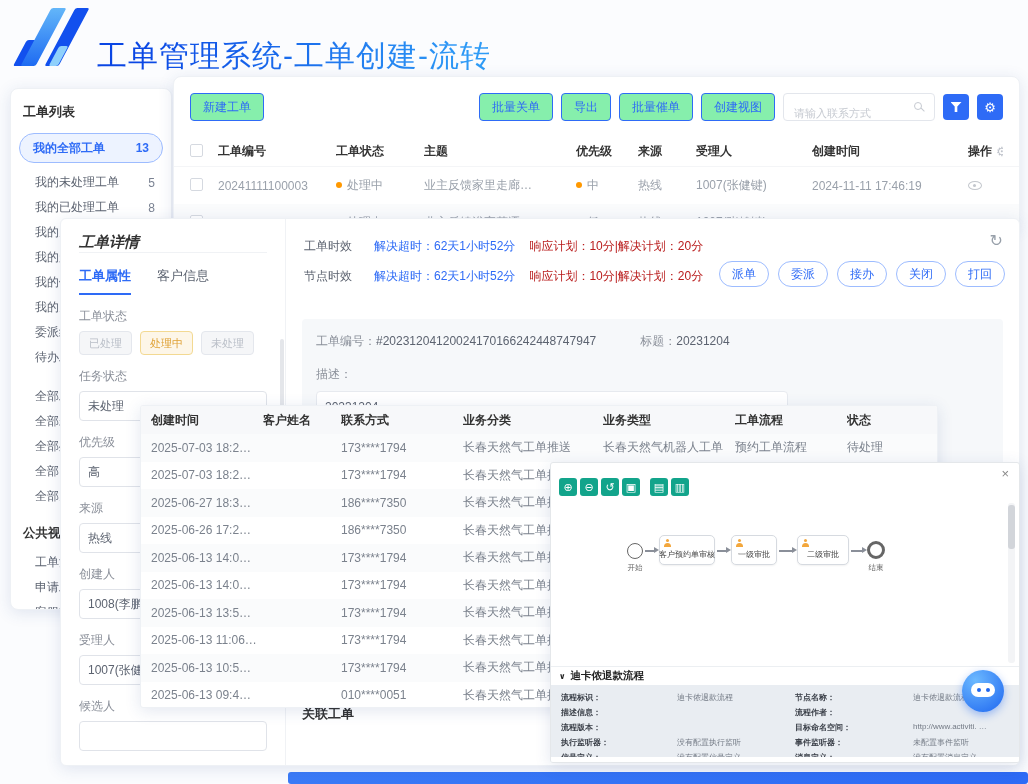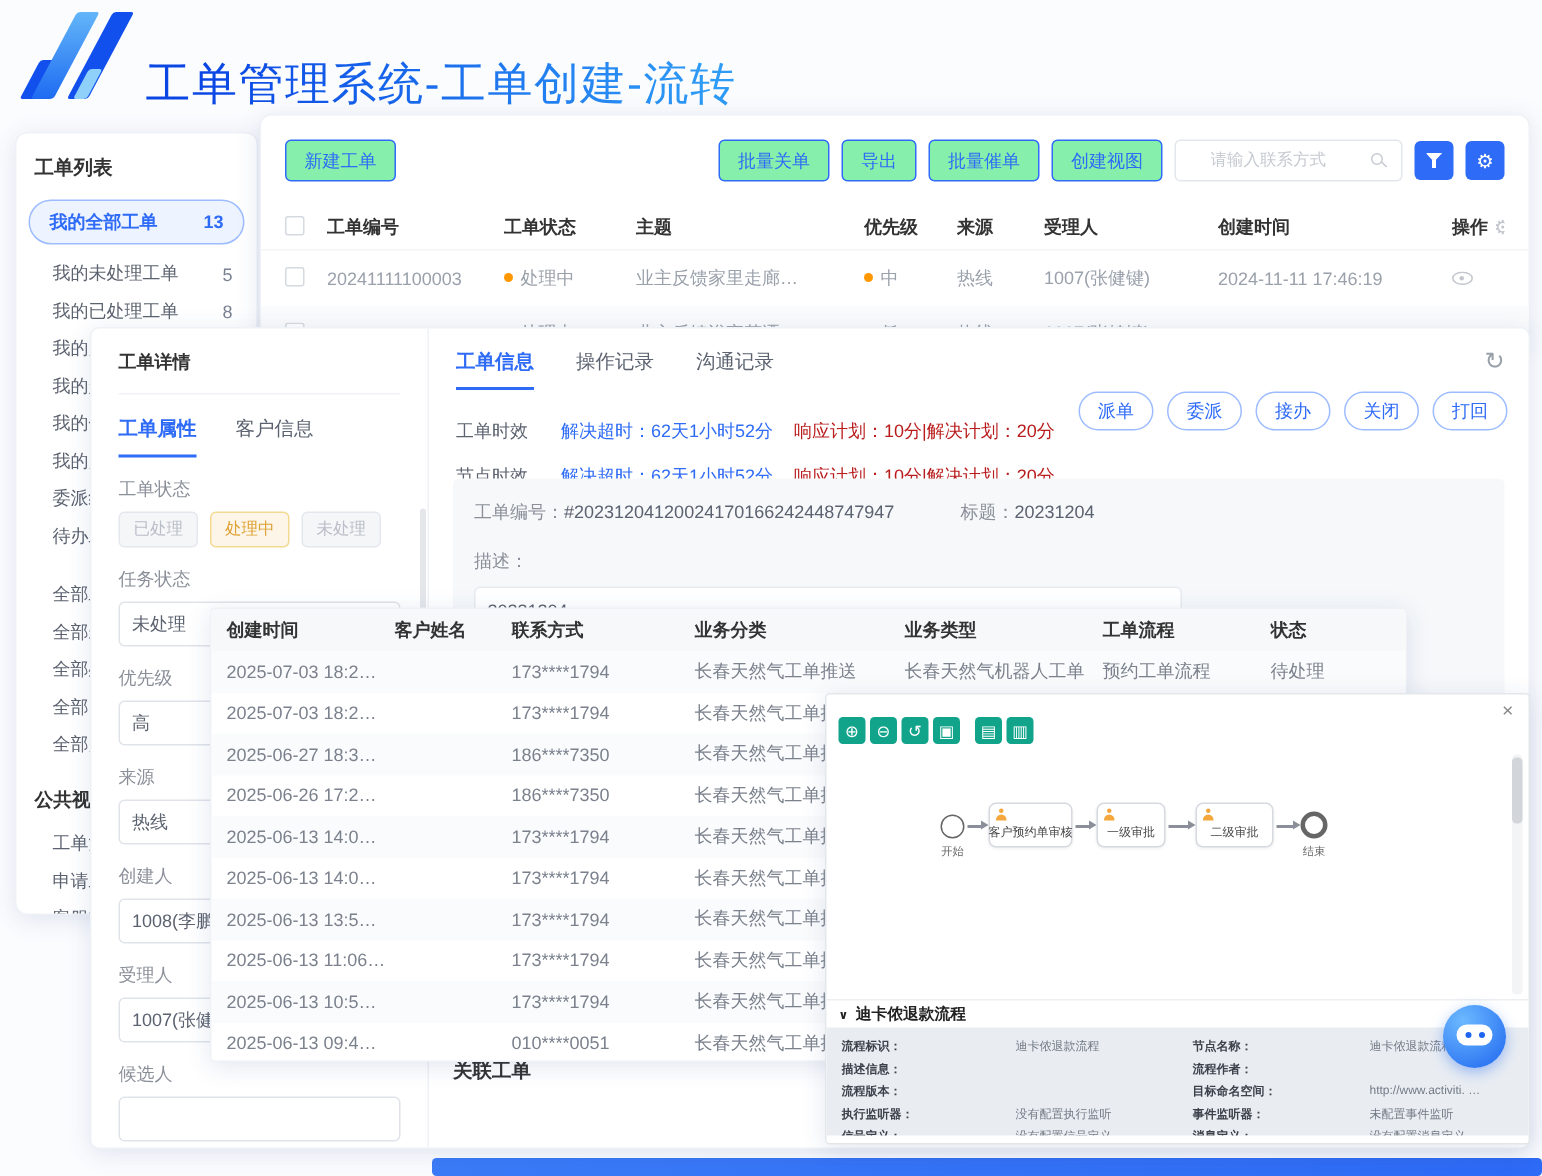--- a/index.html
+++ b/index.html
@@ -34,21 +34,21 @@
   .sb-item.gap{margin-top:14px;}
   .sb-sec{font-size:12.5px;color:#333;font-weight:600;padding:16px 12px 8px;}
 
   
   .card-list{left:173px;top:76px;width:847px;height:152px;z-index:2;overflow:hidden;}
   .toolbar{display:flex;align-items:center;padding:16px 16px 10px;gap:8px;}
   .btn{font-size:12px;border:1px solid var(--p);color:var(--p);background:#86efac;border-radius:4px;
        height:28px;padding:0 12px;cursor:pointer;white-space:nowrap;}
   .spacer{flex:1;}
   .search{position:relative;width:152px;height:28px;border:1px solid #e3e6ec;border-radius:4px;
-          background:#fff;display:flex;align-items:center;padding-left:13px;}
+          background:#fff;display:flex;align-items:flex-end;}
   .search input{border:0;outline:0;width:112px;margin-left:8px;font-size:11px;color:#666;background:transparent;}
   ::placeholder{color:#c6cad1;}
   .mag{position:absolute;right:12px;top:8px;width:8px;height:8px;border:1.4px solid #c6cad1;border-radius:50%;}
   .mag::after{content:'';position:absolute;width:5px;height:1.4px;background:#c6cad1;
               transform:rotate(45deg);right:-4px;bottom:-1px;}
   .sqbtn{width:26px;height:26px;border-radius:4px;background:var(--p);border:0;display:flex;
          align-items:center;justify-content:center;cursor:pointer;color:#fff;font-size:13px;}
   .funnel{width:11px;height:10px;background:#fff;
           clip-path:polygon(0 0,100% 0,62% 45%,62% 100%,38% 100%,38% 45%);}
   .thead{display:flex;align-items:center;height:30px;padding:0 16px;margin-top:6px;
@@ -61,21 +61,21 @@
   .c8{flex:1;display:flex;align-items:center;gap:4px;}
   .chk{width:13px;height:13px;border:1px solid #d5d9e0;border-radius:2px;background:#fff;display:inline-block;}
   .dot{display:inline-block;width:6px;height:6px;border-radius:50%;margin-right:5px;vertical-align:1px;}
   .gear{color:#c0c4cc;font-size:13px;cursor:pointer;}
   .eye{display:inline-block;width:14px;height:9px;border:1.3px solid #c3c7cd;border-radius:50%;position:relative;cursor:pointer;}
   .eye::after{content:'';position:absolute;left:4px;top:1.8px;width:3.4px;height:3.4px;border-radius:50%;background:#c3c7cd;}
 
   
   .card-detail{left:60px;top:218px;width:960px;height:548px;z-index:3;border-radius:6px;overflow:hidden;}
   .dleft{position:absolute;left:0;top:0;bottom:0;width:225px;border-right:1px solid #f0f2f5;padding:14px 18px;}
-  .dtitle{font-size:12px;color:#333;font-weight:600;padding-bottom:12px;border-bottom:1px solid #f0f2f5;}
+  .dtitle{font-size:15px;color:#333;font-weight:600;border-bottom:1px solid #f0f2f5;font-style:italic;}
   .dtabs{display:flex;gap:26px;margin-top:14px;font-size:13px;}
   .dtab{color:#5c6370;padding-bottom:8px;cursor:pointer;}
   .dtab.on{color:var(--p);font-weight:600;border-bottom:2px solid var(--p);}
   .flabel{font-size:12px;color:#8a8f99;margin:13px 0 6px;}
   .finput{width:100%;height:30px;border:1px solid #e0e3e9;border-radius:4px;font-size:12px;color:#5c6370;
           padding:0 8px;background:#fff;outline:none;}
   .pills{display:flex;gap:8px;margin-top:2px;}
   .pill{font-size:11px;height:24px;line-height:22px;padding:0 9px;border-radius:4px;border:1px solid #e4e7ed;
         background:#f5f6f8;color:#b9bec7;cursor:pointer;white-space:nowrap;}
   .pill.on{background:#fdf6e8;border-color:#f3d992;color:#dfa135;}
@@ -313,25 +313,20 @@
     <div class="pills">
         <span class="pill">已处理</span>
         <span class="pill on">处理中</span>
         <span class="pill">未处理</span>
       </div>
     <div><div class="flabel">任务状态</div><input class="finput" readonly="" value="未处理" style=""><div class="flabel">优先级</div><input class="finput" readonly="" value="高" style=""><div class="flabel">来源</div><input class="finput" readonly="" value="热线" style=""><div class="flabel">创建人</div><input class="finput" readonly="" value="1008(李鹏订)" style=""><div class="flabel">受理人</div><input class="finput" readonly="" value="1007(张健键)" style=""><div class="flabel">候选人</div><input class="finput" readonly="" style=""></div>
     <div class="lsb"></div>
   </div>
 
   <div class="dright">
-    <div class="rtabs">
-        <span class="dtab on">工单信息</span>
-        <span class="dtab">操作记录</span>
-        <span class="dtab">沟通记录</span>
-      </div>
     <span class="refresh">↻</span>
     <div class="sla-wrap">
         <div class="sla">
           <span class="sla-l">工单时效</span>
           <span class="sla-b">解决超时：62天1小时52分</span>
           <span class="sla-g">响应计划：10分|解决计划：20分</span>
         </div>
         <div class="sla">
           <span class="sla-l">节点时效</span>
           <span class="sla-b">解决超时：62天1小时52分</span>

